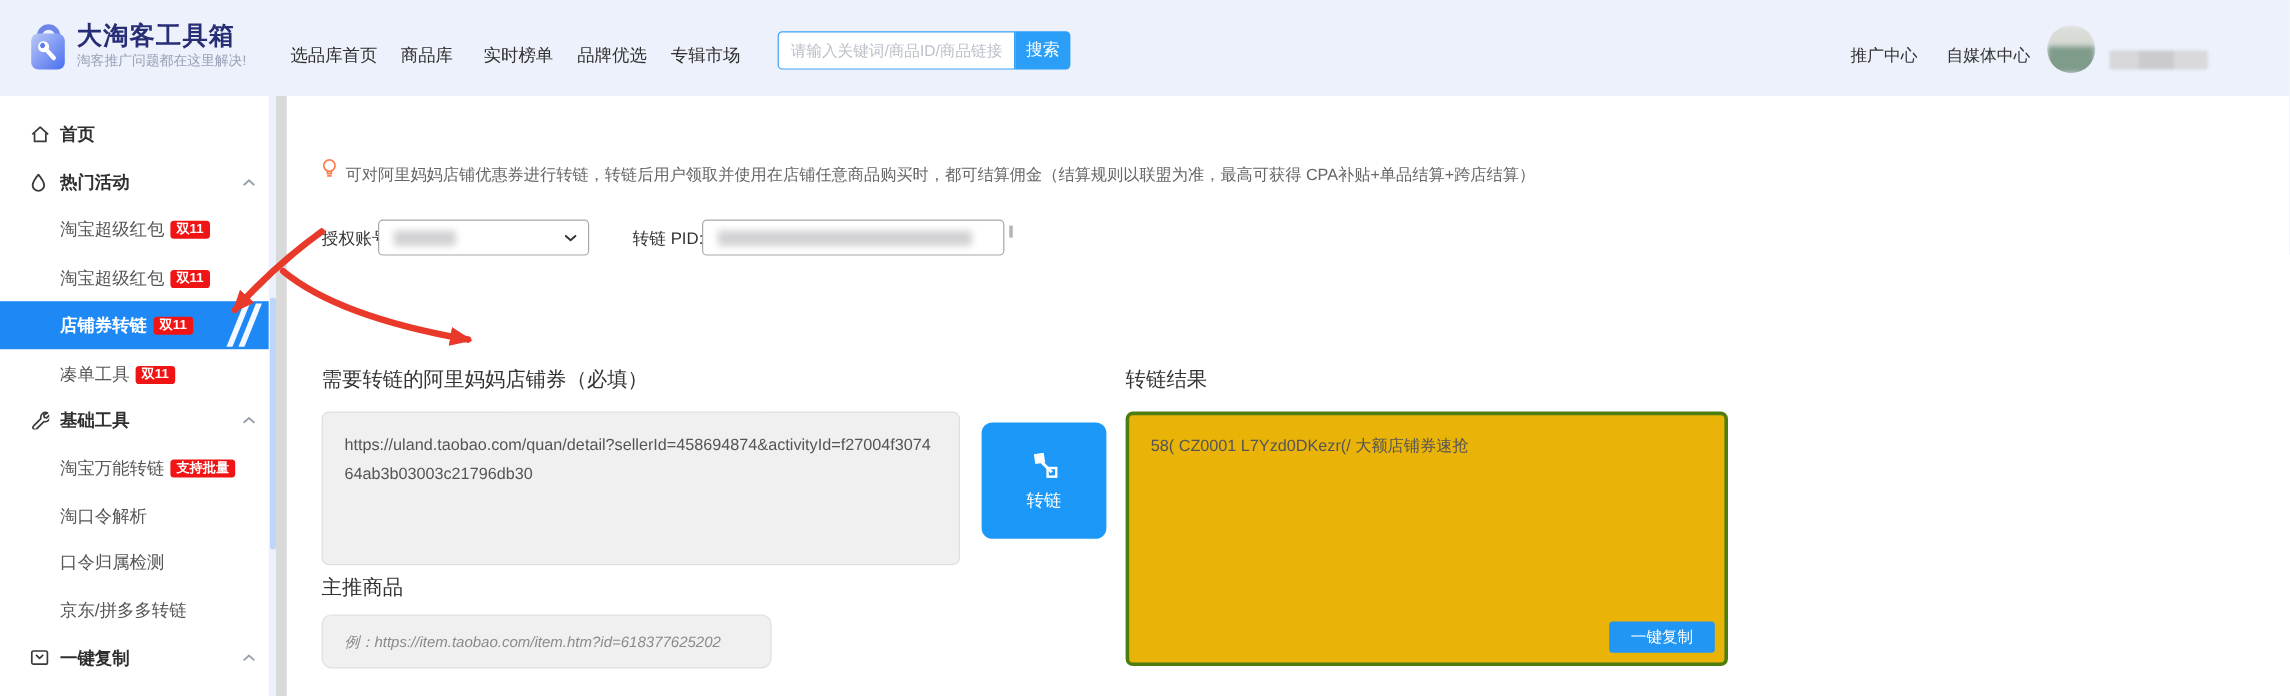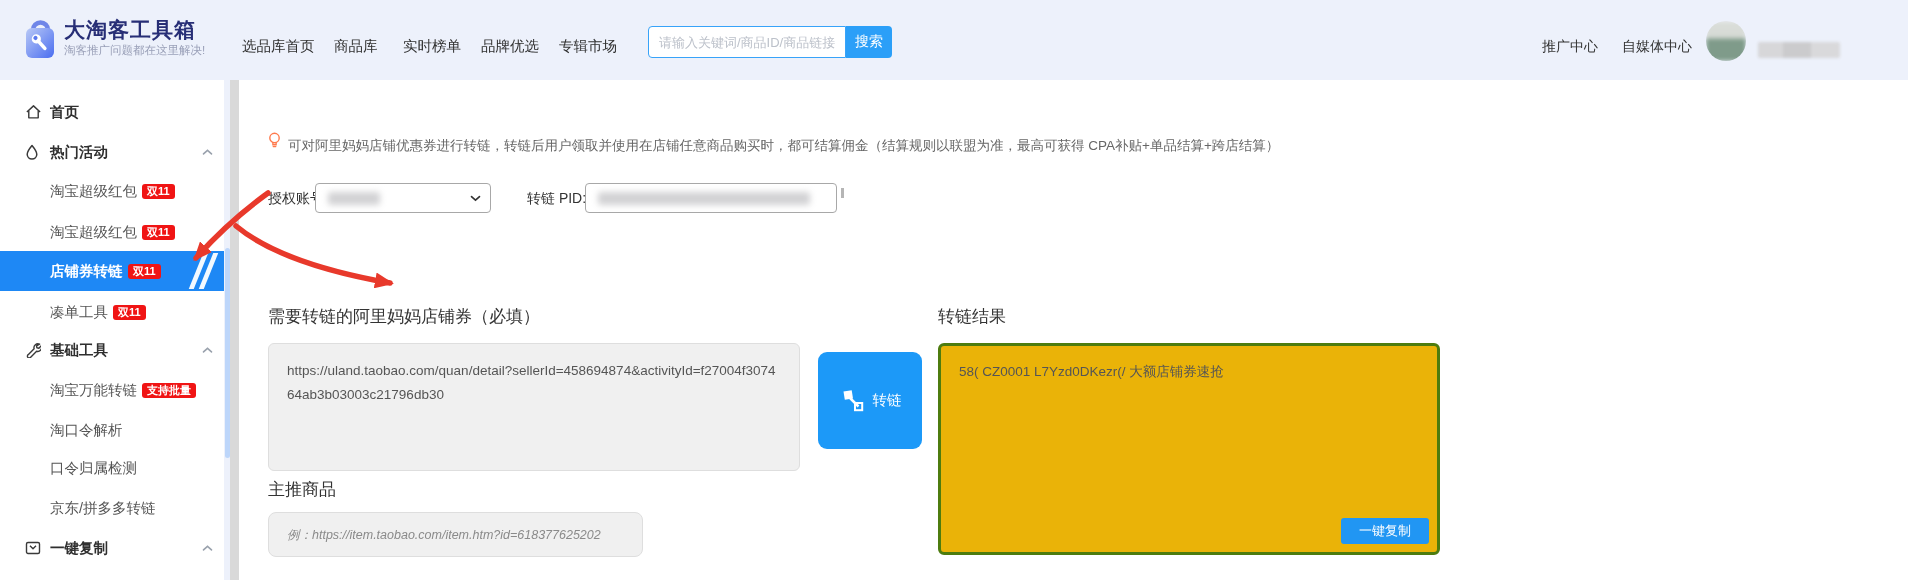--- a/index.html
+++ b/index.html
@@ -46,21 +46,21 @@
 
   .form-label { position:absolute; top:190px; font-size:14px; color:#333; white-space:nowrap; }
   .select-box { position:absolute; left:315px; top:183px; width:176px; height:30px; background:#fff; border:1px solid #a8a8a8; border-radius:4px; cursor:pointer; }
   .select-chevron { position:absolute; right:9px; top:11px; display:flex; }
   .blur-blob { position:absolute; top:8px; left:12px; height:13px; border-radius:2px; background:#d2d2d4; filter:blur(3px); }
   .pid-box { position:absolute; left:585px; top:183px; width:252px; height:30px; background:#fff; border:1px solid #a8a8a8; border-radius:4px; }
   .pid-tick { position:absolute; left:841px; top:188px; width:3px; height:10px; background:#b5b5b5; filter:blur(.5px); }
 
   .section-title { position:absolute; font-size:17px; color:#333; font-weight:500; white-space:nowrap; }
   .coupon-area { position:absolute; left:268px; top:343px; width:532px; height:128px; background:#f0f0f0; border:1px solid #dedede; border-radius:6px; padding:15px 18px; font-size:13.5px; color:#555; line-height:1.8; resize:none; outline:none; word-break:break-all; font-family:"Liberation Sans","DejaVu Sans",sans-serif; }
-  .convert-btn { position:absolute; left:818px; top:352px; width:104px; height:97px; background:#1c99f8; border:none; border-radius:9px; cursor:pointer; display:flex; flex-direction:row; align-items:center; justify-content:center; gap:7px; }
+  .convert-btn { position:absolute; left:818px; top:352px; width:104px; height:97px; background:#1c99f8; border:none; border-radius:9px; cursor:pointer; display:flex; flex-direction:column; align-items:center; justify-content:center; gap:7px; }
   .convert-btn span { color:#fff; font-size:14.5px; }
   .result-panel { position:absolute; left:938px; top:343px; width:502px; height:212px; background:#eab308; border:3px solid #4d7c0f; border-radius:6px; }
   .result-text { position:absolute; left:18px; top:15px; font-size:13.5px; color:#555; line-height:1.7; }
   .copy-btn { position:absolute; right:8px; bottom:8px; width:88px; height:26px; background:#2196f3; color:#fff; font-size:13px; border:none; border-radius:3px; cursor:pointer; }
   .product-input { position:absolute; left:268px; top:512px; width:375px; height:45px; background:#f0f0f0; border:1px solid #dedede; border-radius:8px; padding:0 18px; font-size:12.5px; color:#444; outline:none; font-family:"Liberation Sans","DejaVu Sans",sans-serif;font-style:italic; }
   .product-input::placeholder { color:#8a8a8a; }
 
   .arrows { position:absolute; left:0; top:0; z-index:50; pointer-events:none; }
 </style>
 </head>

